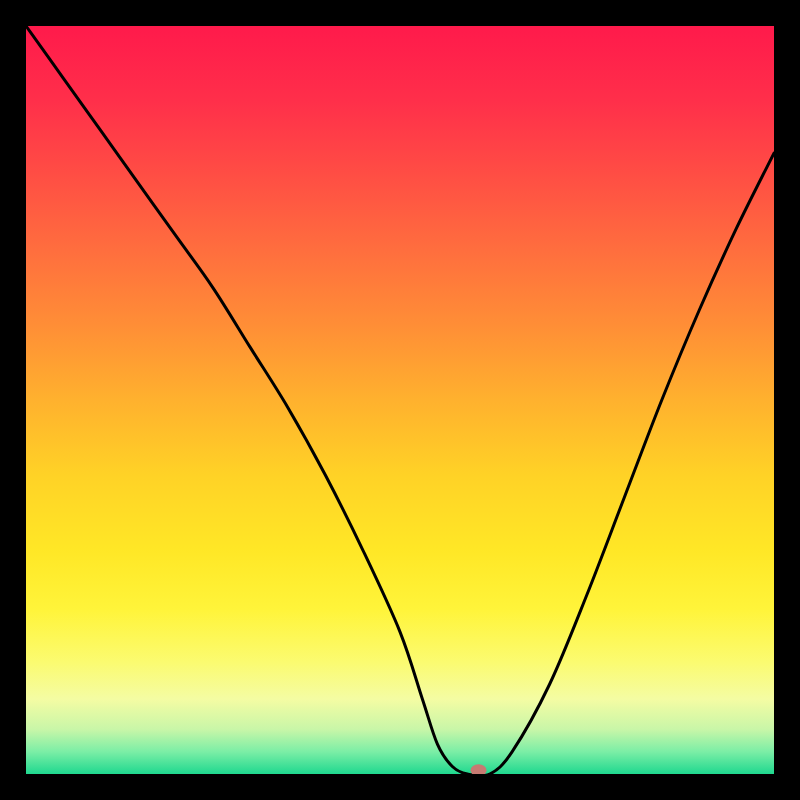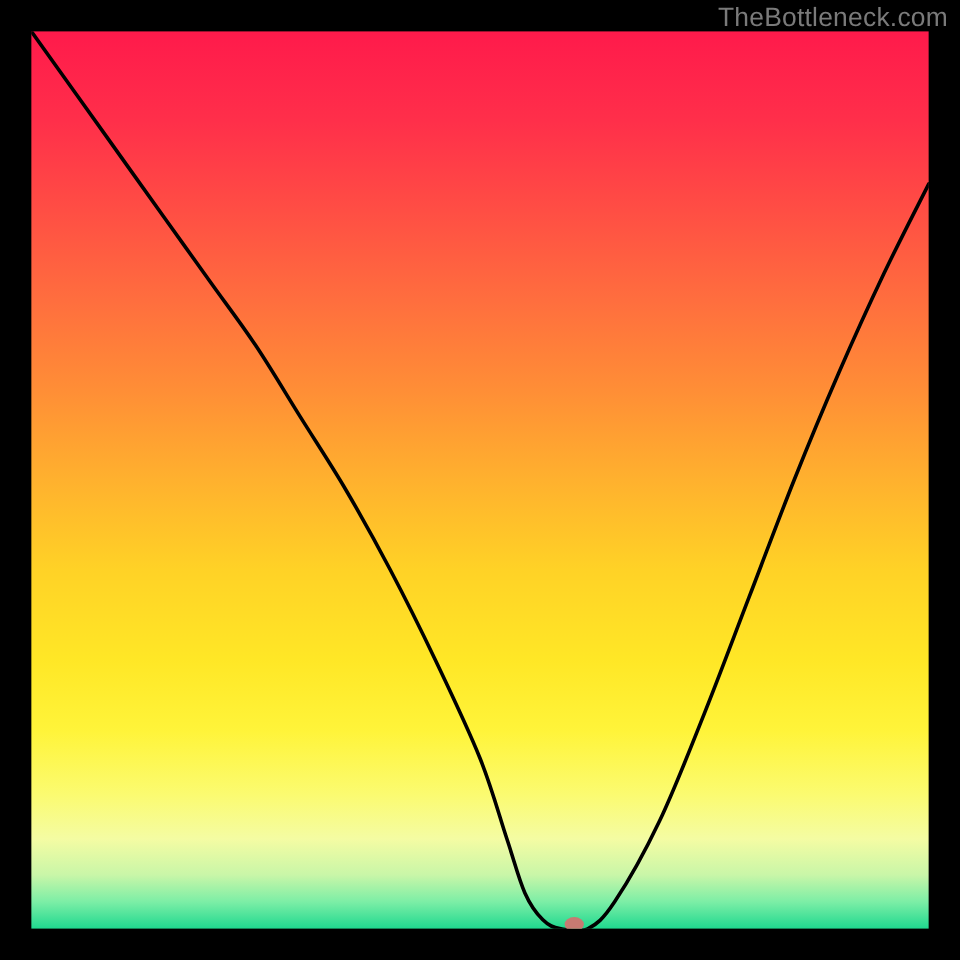--- a/index.html
+++ b/index.html
@@ -34,21 +34,20 @@
     font-size: 22px;
     font-weight: 500;
     letter-spacing: 0.2px;
   }
   svg { display: block; }
 </style>
 </head>
 <body>
 
 <div class="frame">
-  <div class="watermark">TheBottleneck.com</div>
 
   <div class="plot">
     <svg id="chart-svg" width="748" height="748" viewBox="0 0 748 748">
       <defs>
         <linearGradient id="bg-grad" x1="0" y1="0" x2="0" y2="1">
             <stop offset="0%" stop-color="#ff1a4b"></stop>
             <stop offset="10%" stop-color="#ff2f4a"></stop>
             <stop offset="20%" stop-color="#ff4e44"></stop>
             <stop offset="30%" stop-color="#ff6e3e"></stop>
             <stop offset="40%" stop-color="#ff8e36"></stop>

